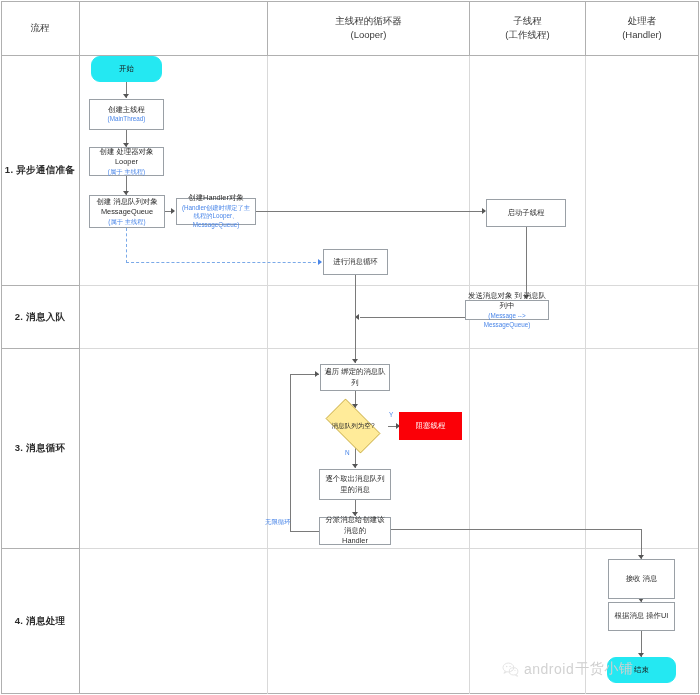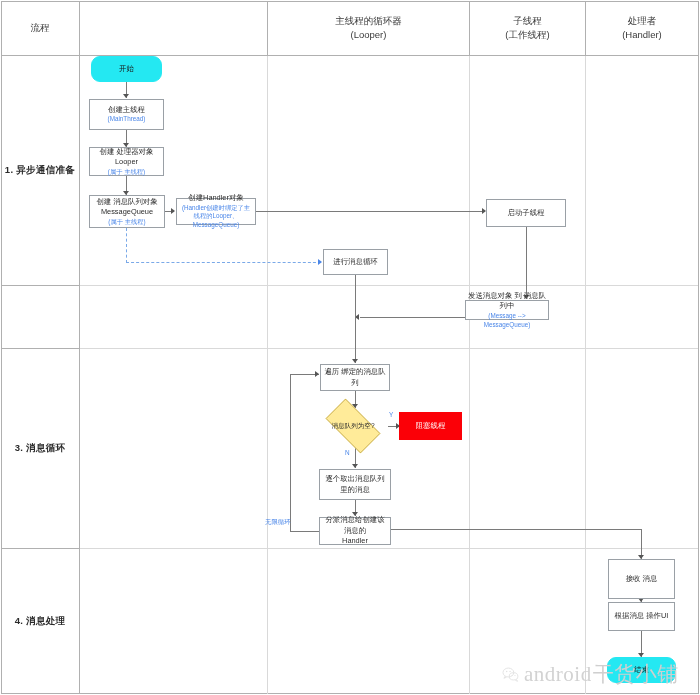--- a/index.html
+++ b/index.html
@@ -99,25 +99,25 @@
 
   .edge-label {
     position: absolute;
     font-size: 6.4px; color: #4a86e8; white-space: nowrap;
   }
 
   
   #watermark {
     position: absolute;
     display: flex; align-items: center; gap: 5px;
-    font-size: 21px; color: #d2d2d2;
+    font-size: 14px; color: #d2d2d2;
     letter-spacing: .5px;
     z-index: 30;
     pointer-events: none;
-    font-family: Liberation Serif, serif;
+    font-family: Liberation Sans, sans-serif;
   }
   #watermark .wx { width: 17px; height: 17px; opacity: .75; }
   #watermark .wm-cn { color: #cfcfcf; }
 </style>
 </head>
 <body>
 
 <div id="diagram">
 
   <div class="grid-line v" style="left:1px; top:1px; height:693px;"></div>
@@ -153,20 +153,23 @@
     <div>子线程</div>
     <div class="sub">(工作线程)</div>
   </div>
   <div class="col-head" style="left:586px; top:1px; width:112px; height:54px;">
     <div>处理者</div>
     <div class="sub">(Handler)</div>
   </div>
 
   <div class="row-label" style="left:1px; top:56px; width:78px; height:229px;">
     <span>1. 异步通信准备</span>
+  </div>
+  <div class="row-label" style="left:1px; top:286px; width:78px; height:62px;">
+    <span>2. 消息入队</span>
   </div>
   <div class="row-label" style="left:1px; top:349px; width:78px; height:199px;">
     <span>3. 消息循环</span>
   </div>
   <div class="row-label" style="left:1px; top:549px; width:78px; height:144px;">
     <span>4. 消息处理</span>
   </div>
 
   <div class="conn v" style="left:126px; top:82px; height:16px;"></div>
   <div class="arrow down" style="left:123px; top:94px;"></div>

